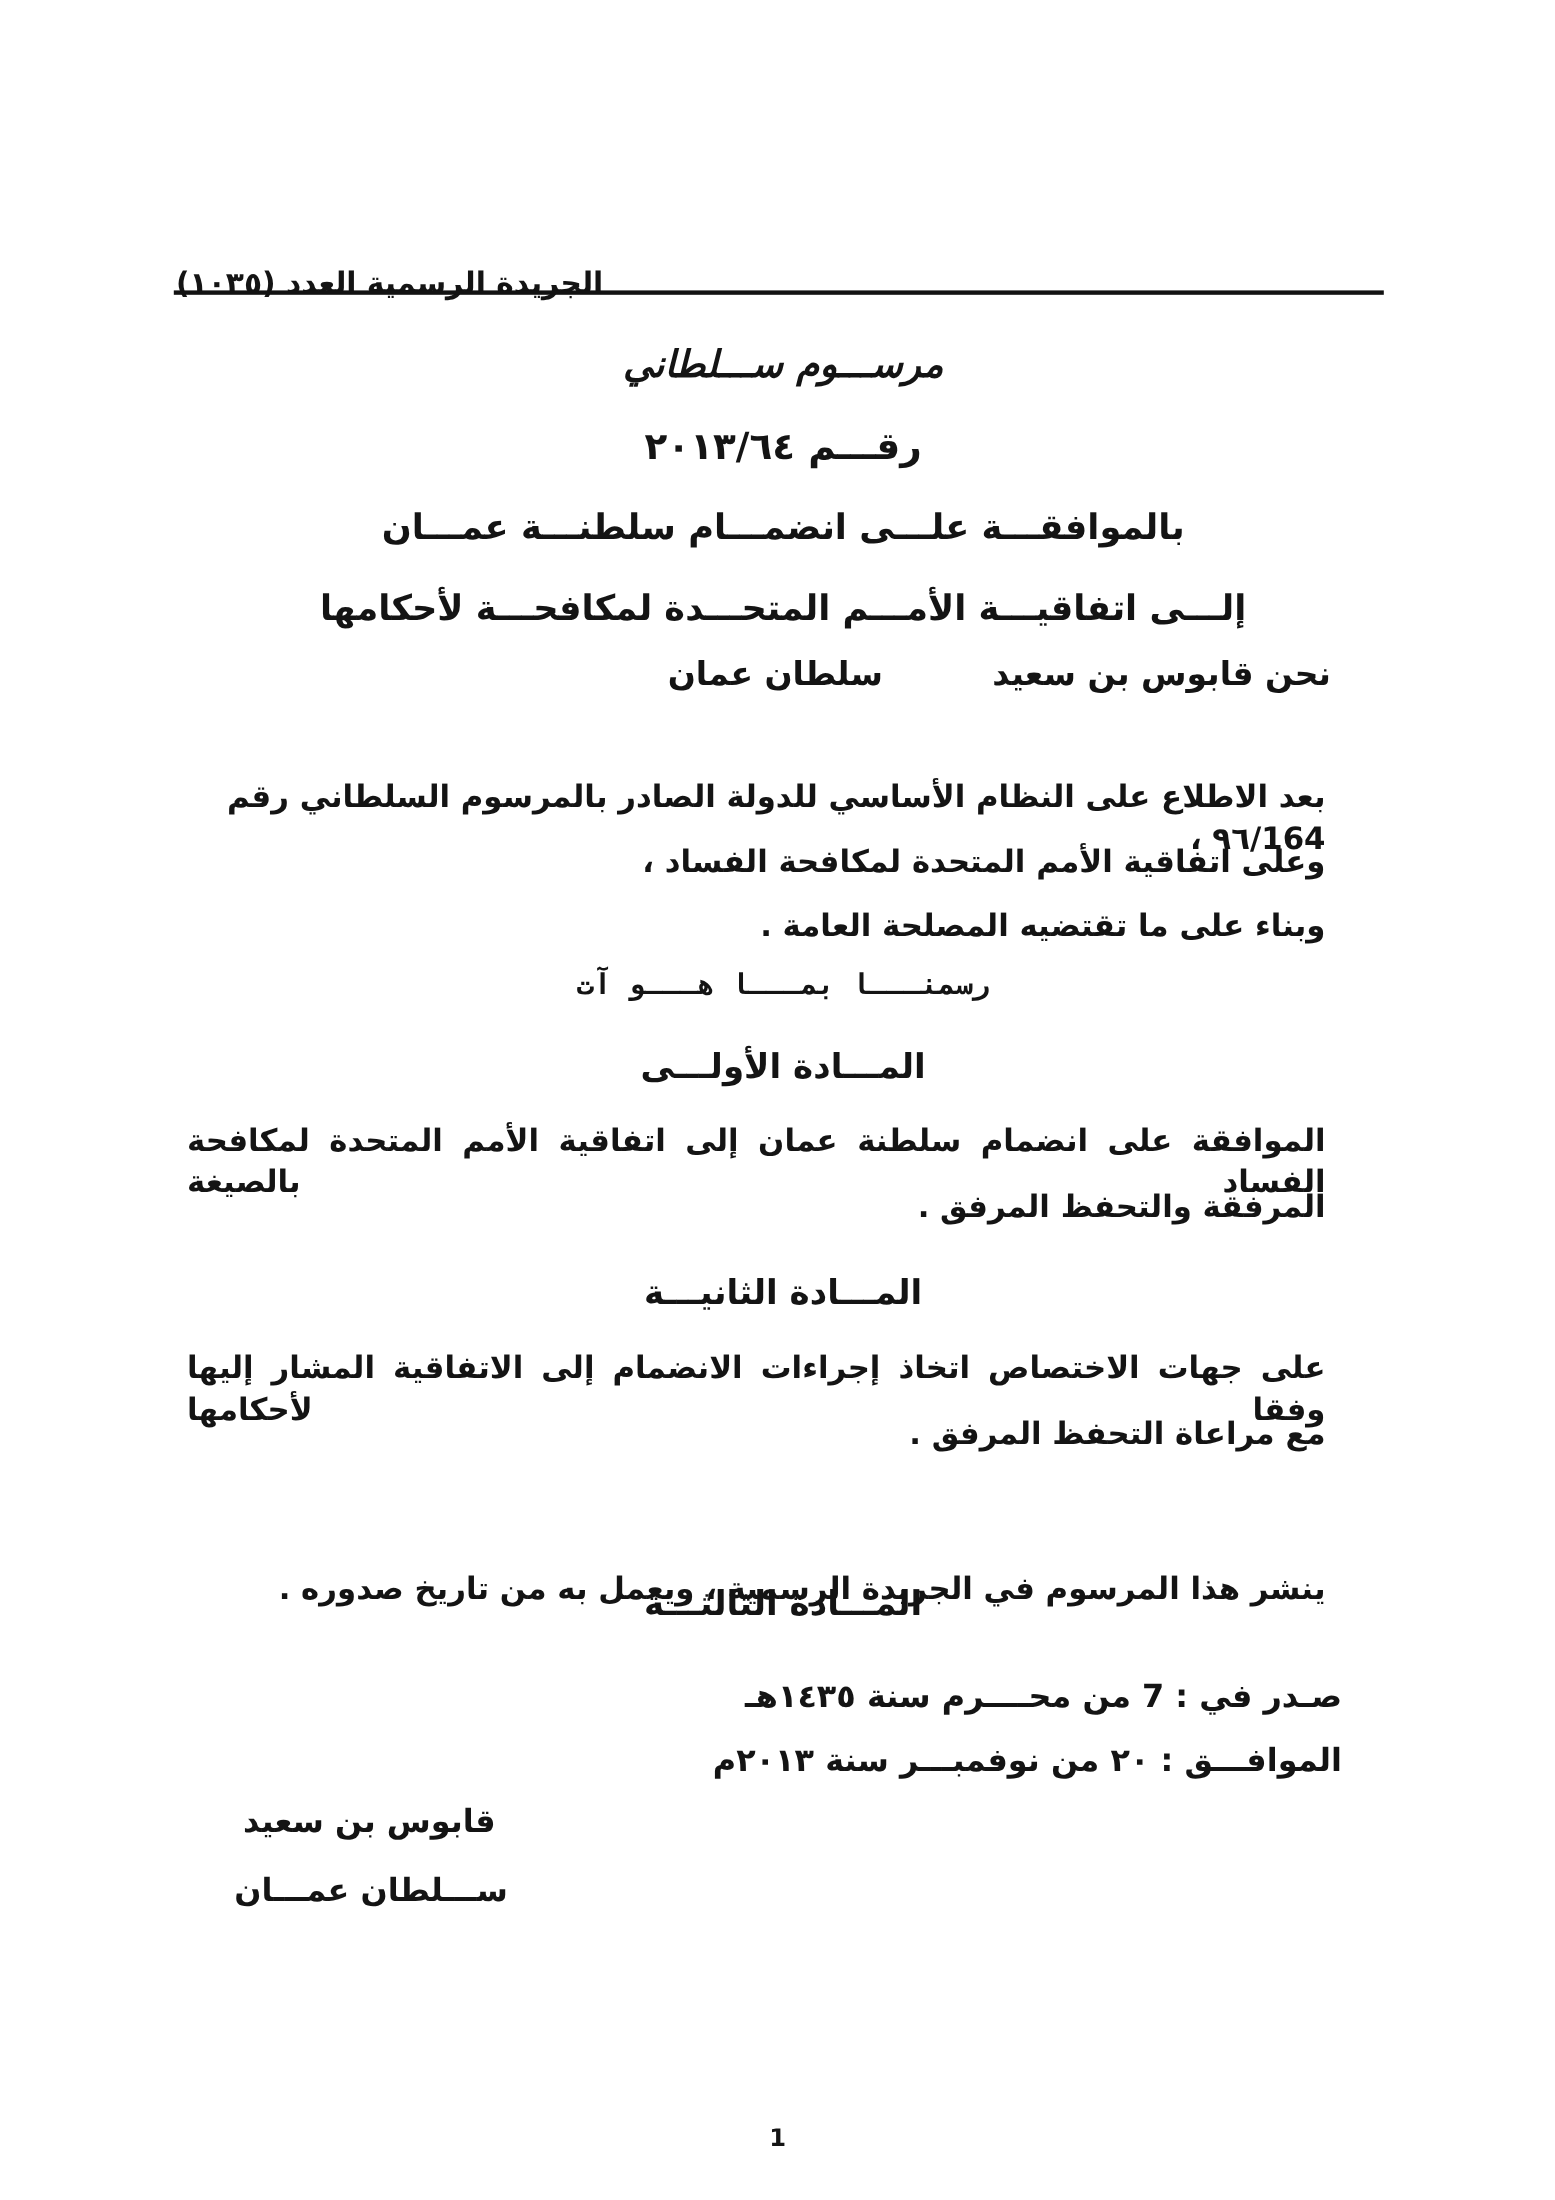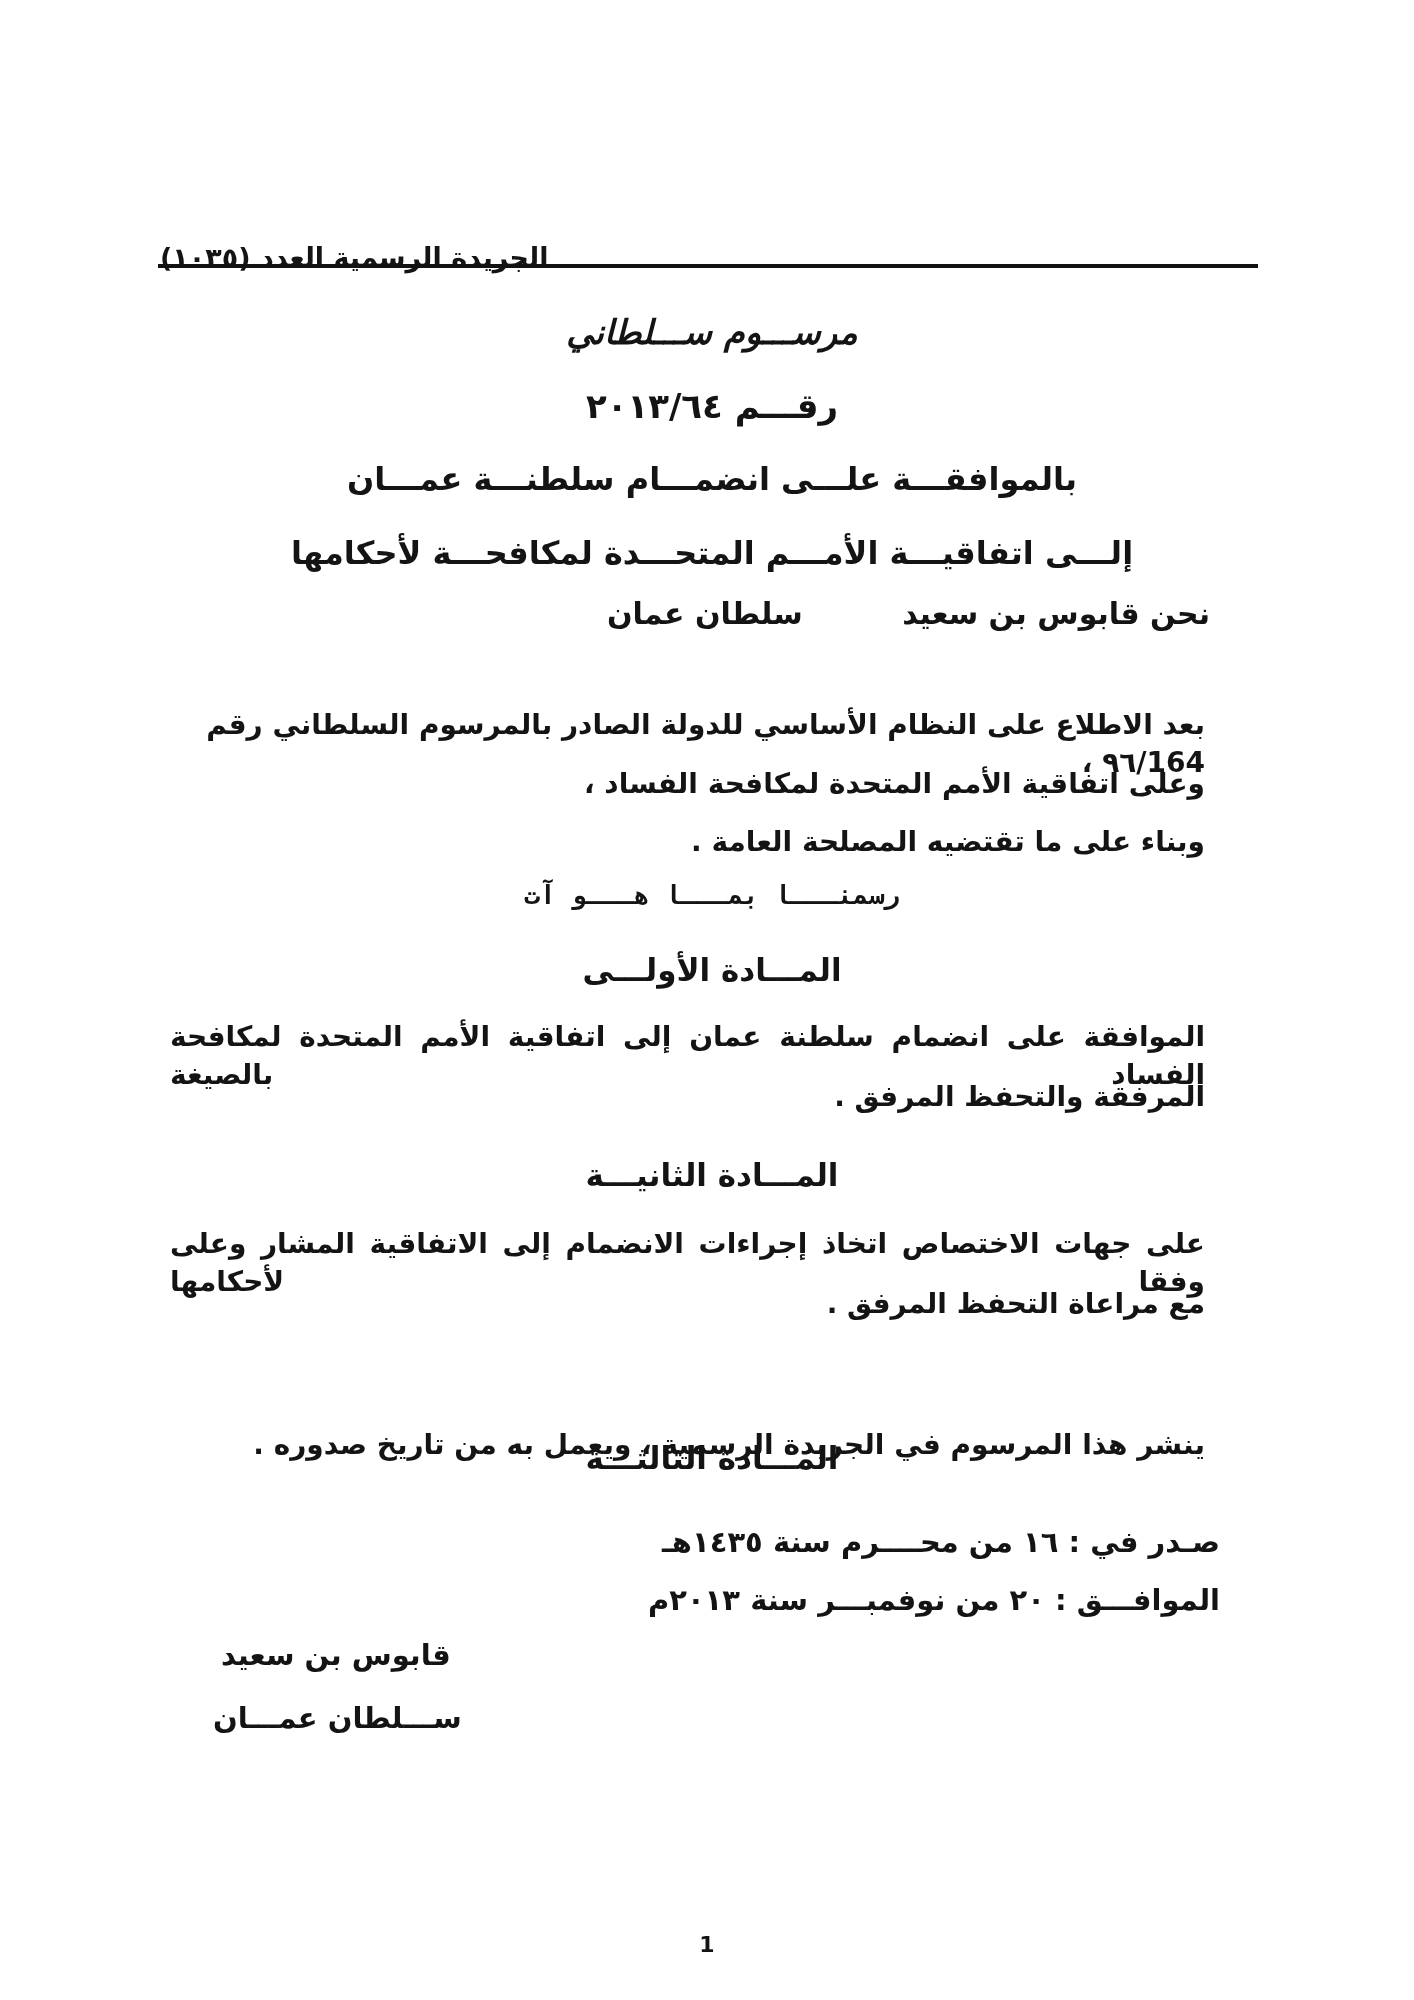--- a/index.html
+++ b/index.html
@@ -72,27 +72,27 @@
   <div class="l bodyline p2">وعلى اتفاقية الأمم المتحدة لمكافحة الفساد ،</div>
   <div class="l bodyline p3">وبناء على ما تقتضيه المصلحة العامة .</div>
 
   <div class="l c enact">رسمنـــا بمـــا هـــو آت</div>
 
   <div class="l c h1">المـــادة الأولـــى</div>
   <div class="l bodyline just a1l1">الموافقة على انضمام سلطنة عمان إلى اتفاقية الأمم المتحدة لمكافحة الفساد بالصيغة</div>
   <div class="l bodyline a1l2">المرفقة والتحفظ المرفق .</div>
 
   <div class="l c h2">المـــادة الثانيـــة</div>
-  <div class="l bodyline just a2l1">على جهات الاختصاص اتخاذ إجراءات الانضمام إلى الاتفاقية المشار وعلى وفقا لأحكامها</div>
+  <div class="l bodyline just a2l1">على جهات الاختصاص اتخاذ إجراءات الانضمام إلى الاتفاقية المشار إليها وفقا لأحكامها</div>
   <div class="l bodyline a2l2">مع مراعاة التحفظ المرفق .</div>
 
   <div class="l c h3">المـــادة الثالثـــة</div>
   <div class="l bodyline a3l1">ينشر هذا المرسوم في الجريدة الرسمية ، ويعمل به من تاريخ صدوره .</div>
 
-  <div class="l d1">صـدر في : ١٦ من محــــرم سنة ١٤٣٥هـ</div>
+  <div class="l d1">صـدر في : 7 من محــــرم سنة ١٤٣٥هـ</div>
   <div class="l d2">الموافـــق : ٢٠ من نوفمبـــر سنة ٢٠١٣م</div>
 
   <div class="l s1">قابوس بن سعيد</div>
   <div class="l s2">ســـلطان عمـــان</div>
 
   <div class="l pg">1</div>
 
 </div>
 
 </body></html>

